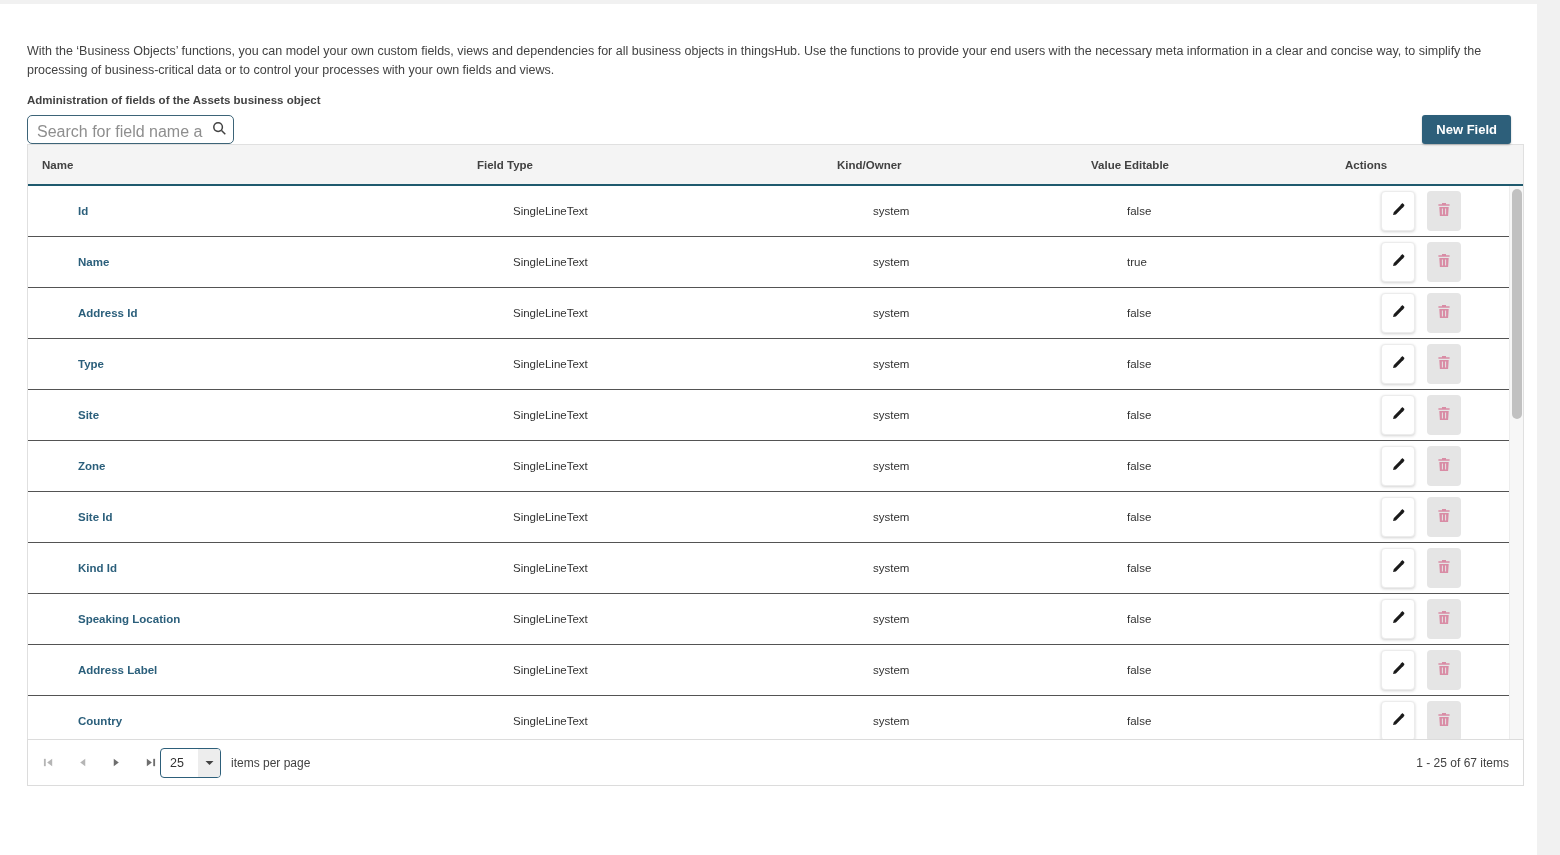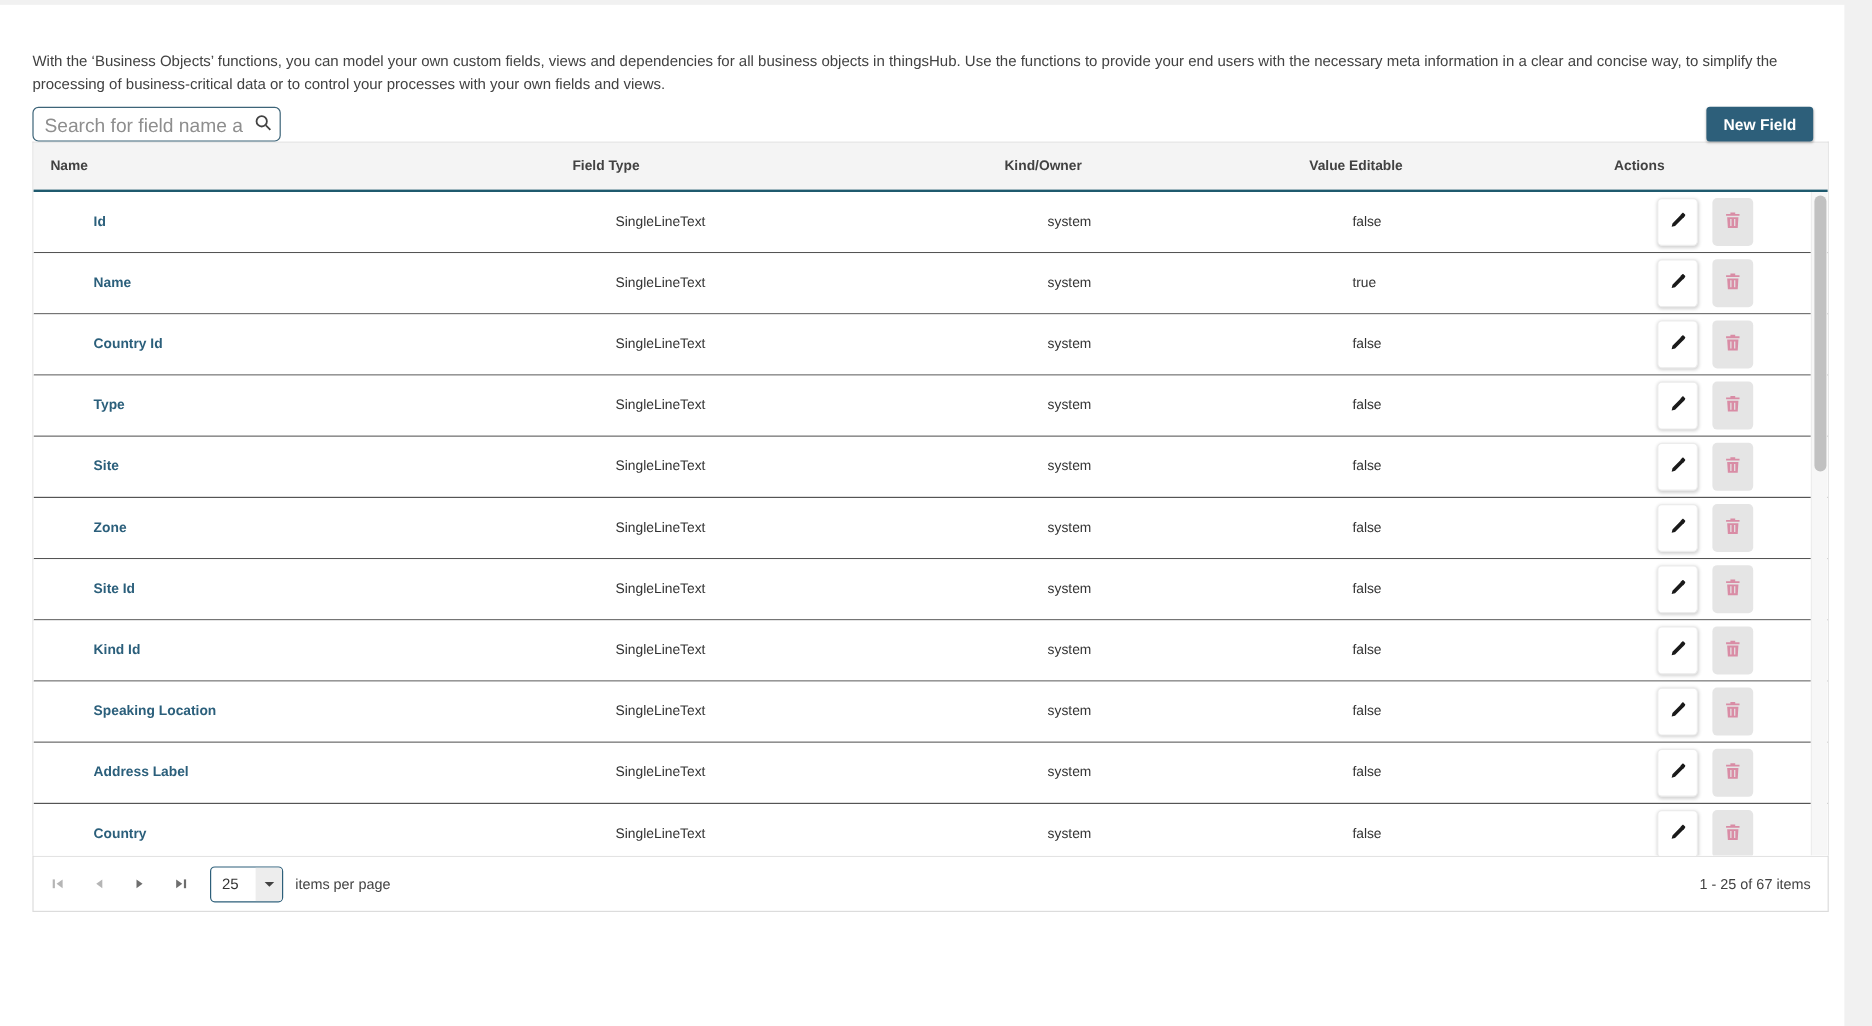--- a/index.html
+++ b/index.html
@@ -66,36 +66,37 @@
     background:#c1c1c1; border-radius:6px;
   }
   
   .pager {
     width:1497px; height:47px; border:1px solid #dcdcdc; background:#fff;
     display:flex; align-items:center; padding:0 14px; font-size:12px; color:#424242;
   }
   .pager-nav { display:flex; align-items:center; gap:22px; }
   .pg-btn { width:12px; height:12px; display:flex; align-items:center; justify-content:center; cursor:pointer; background:none; border:none; }
   .page-size-select {
-    margin-left:19px; width:61px; height:30px; border:1.5px solid #2d5f7a; border-radius:4px;
+    margin-left:4px; width:61px; height:30px; border:1.5px solid #2d5f7a; border-radius:4px;
     background:#fff; display:flex; align-items:stretch; cursor:pointer; overflow:hidden;
   }
   .page-size-value { flex:1; display:flex; align-items:center; padding-left:9px; font-size:12.5px; color:#333; }
   .page-size-caret { width:22px; background:#ededed; display:flex; align-items:center; justify-content:center; }
   .pager-label { margin-left:10px; }
   .pager-range { margin-left:auto; }
 </style>
 </head>
 <body>
 
 <div class="content">
 
 
   <p class="page-desc">With the ‘Business Objects’ functions, you can model your own custom fields, views and dependencies for all business objects in thingsHub. Use the functions to provide your end users with the necessary meta information in a clear and concise way, to simplify the processing of business-critical data or to control your processes with your own fields and views.</p>
 
+  <div class="page-subtitle">Administration of fields of the Assets business object</div>
 
   <div class="toolbar">
     <div class="search-box">
       <input type="text" placeholder="Search for field name and type" style="">
       <span class="search-icon">
         <svg width="15" height="15" viewBox="0 0 16 16" fill="none" stroke="#424242" stroke-width="1.6">
           <circle cx="6.5" cy="6.5" r="4.6"></circle>
             <line x1="10.2" y1="10.2" x2="14.2" y2="14.2"></line>
         </svg>
       </span>
@@ -153,21 +154,21 @@
         <span>
           <svg width="14" height="15" viewBox="0 0 14 15" fill="#d98ca5">
                   <path d="M5 1h4v1.3h3.6v1.5H1.4V2.3H5V1zM2.3 5h9.4l-.6 9H2.9l-.6-9zm2.6 1.6v5.8h1V6.6h-1zm3.2 0v5.8h1V6.6h-1z"></path>
                 </svg>
         </span>
       </button>
     </div>
   </div>
 
   <div class="tr">
-    <div class="td name">Country Id</div>
+    <div class="td name">Address Id</div>
     <div class="td">SingleLineText</div>
     <div class="td">system</div>
     <div class="td">false</div>
     <div class="td actions">
       <button class="act-btn edit-btn">
         <span>
           <svg width="15" height="15" viewBox="0 0 16 16">
                   <path fill="#1a1a1a" d="M11.7 1.9l2.4 2.4-8.9 8.9-3 .7.7-3 8.8-9zm1 4.1L10 3.3l1.7-1.7c.3-.3.7-.3 1 0l1.4 1.4c.3.3.3.7 0 1L12.7 6z"></path>
                 </svg>
         </span>

